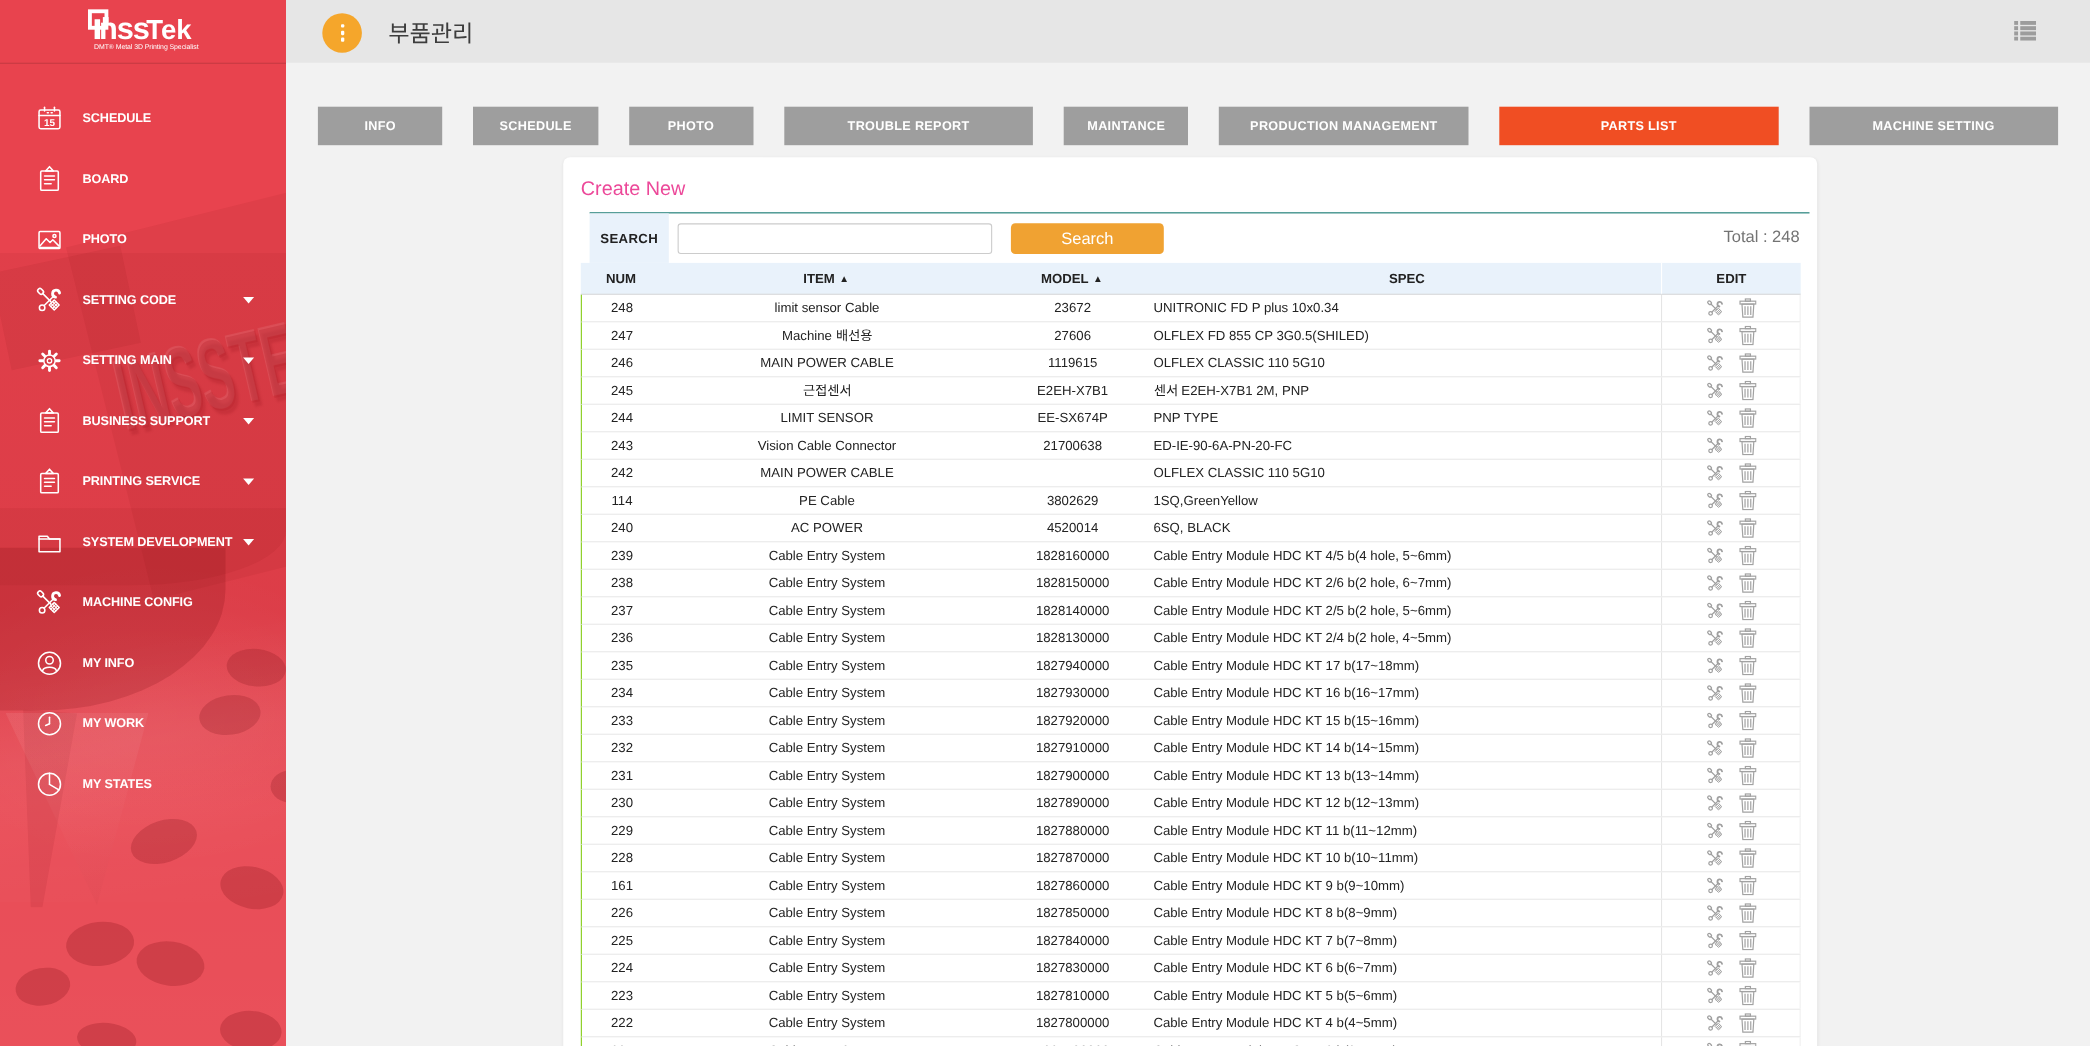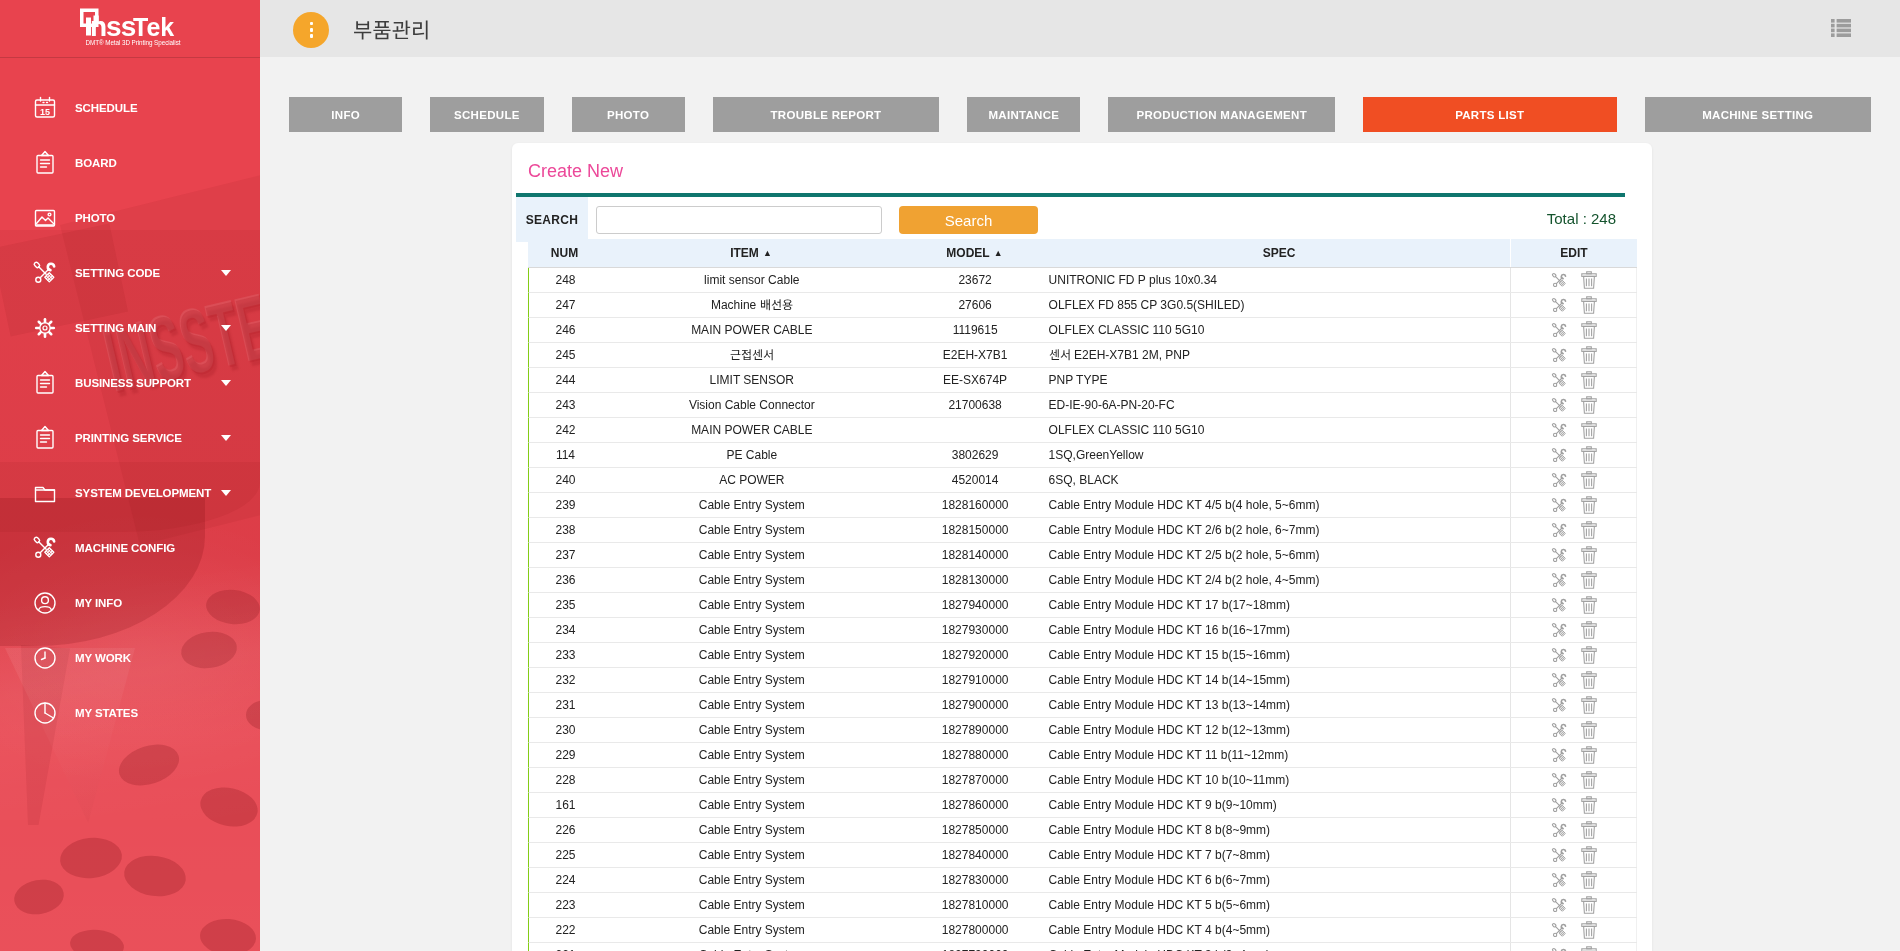--- a/index.html
+++ b/index.html
@@ -36,27 +36,27 @@
 #circ i { position:absolute; left:16.5px; width:3.1px; height:3.4px; border-radius:1px; background:#fff; }
 #title { position:absolute; left:93px; top:19.5px; }
 #listicon { position:absolute; right:49px; top:19px; }
 #tabbar { position:absolute; left:289px; top:97px; width:1582px; height:35px; display:flex;gap:28px; }
 .tab { height:35px; background:#9e9e9e; color:#fff; font-size:11.5px; font-weight:bold; letter-spacing:0.3px;
   display:flex; align-items:center; justify-content:center; }
 .tab.active { background:#f04e23; }
 #card { position:absolute; left:512px; top:143px; width:1140px; height:828px; background:#fff; border-radius:6px;
   box-shadow:0 1px 3px rgba(0,0,0,0.07); }
 #cnew { position:absolute; left:16px; top:18px; font-size:18px; color:#ec4899; }
-#searchrow { position:absolute; left:4px; top:50px; width:1109px; height:45px; border-top:4px solid #0f766e; }
+#searchrow { position:absolute; left:24px; top:50px; width:1109px; height:45px; border-top:1px solid #0f766e; }
 #scell { position:absolute; left:0; top:0; width:72px; height:45px; background:#e9f2fb; display:flex; align-items:center; justify-content:center;
   font-size:12px; font-weight:bold; color:#222; letter-spacing:0.3px; }
 #sinput { position:absolute; left:80px; top:9px; width:286px; height:28px; border:1px solid #ccc; border-radius:3px; background:#fff; }
 #sbtn { position:absolute; left:383px; top:9px; width:139px; height:28px; background:#f0a232; border-radius:4px;
   color:#fff; font-size:15px; display:flex; align-items:center; justify-content:center; }
-#total { position:absolute; right:9px; top:13px; font-size:15px; color:#14532d; }
+#total { position:absolute; right:9px; top:13px; font-size:15px; color:#737373; }
 #table { position:absolute; left:16px; top:96px; width:1109px; }
 .th { height:29px; background:#e9f2fb; display:flex; font-size:12px; font-weight:bold; color:#222; border-bottom:1px solid #d9d9d9; }
 .th > div { display:flex; align-items:center; justify-content:center; }
 .tr { height:25px; display:flex; font-size:12px; color:#222; border-bottom:1px solid #e9e9e9;
   border-left:1px solid #84cc16; }
 .tr > div { display:flex; align-items:center; justify-content:center; }
 .c-num { width:73px; }
 .c-item { width:300px; }
 .c-model { width:147px; }
 .c-spec { width:462px; justify-content:flex-start !important; }

